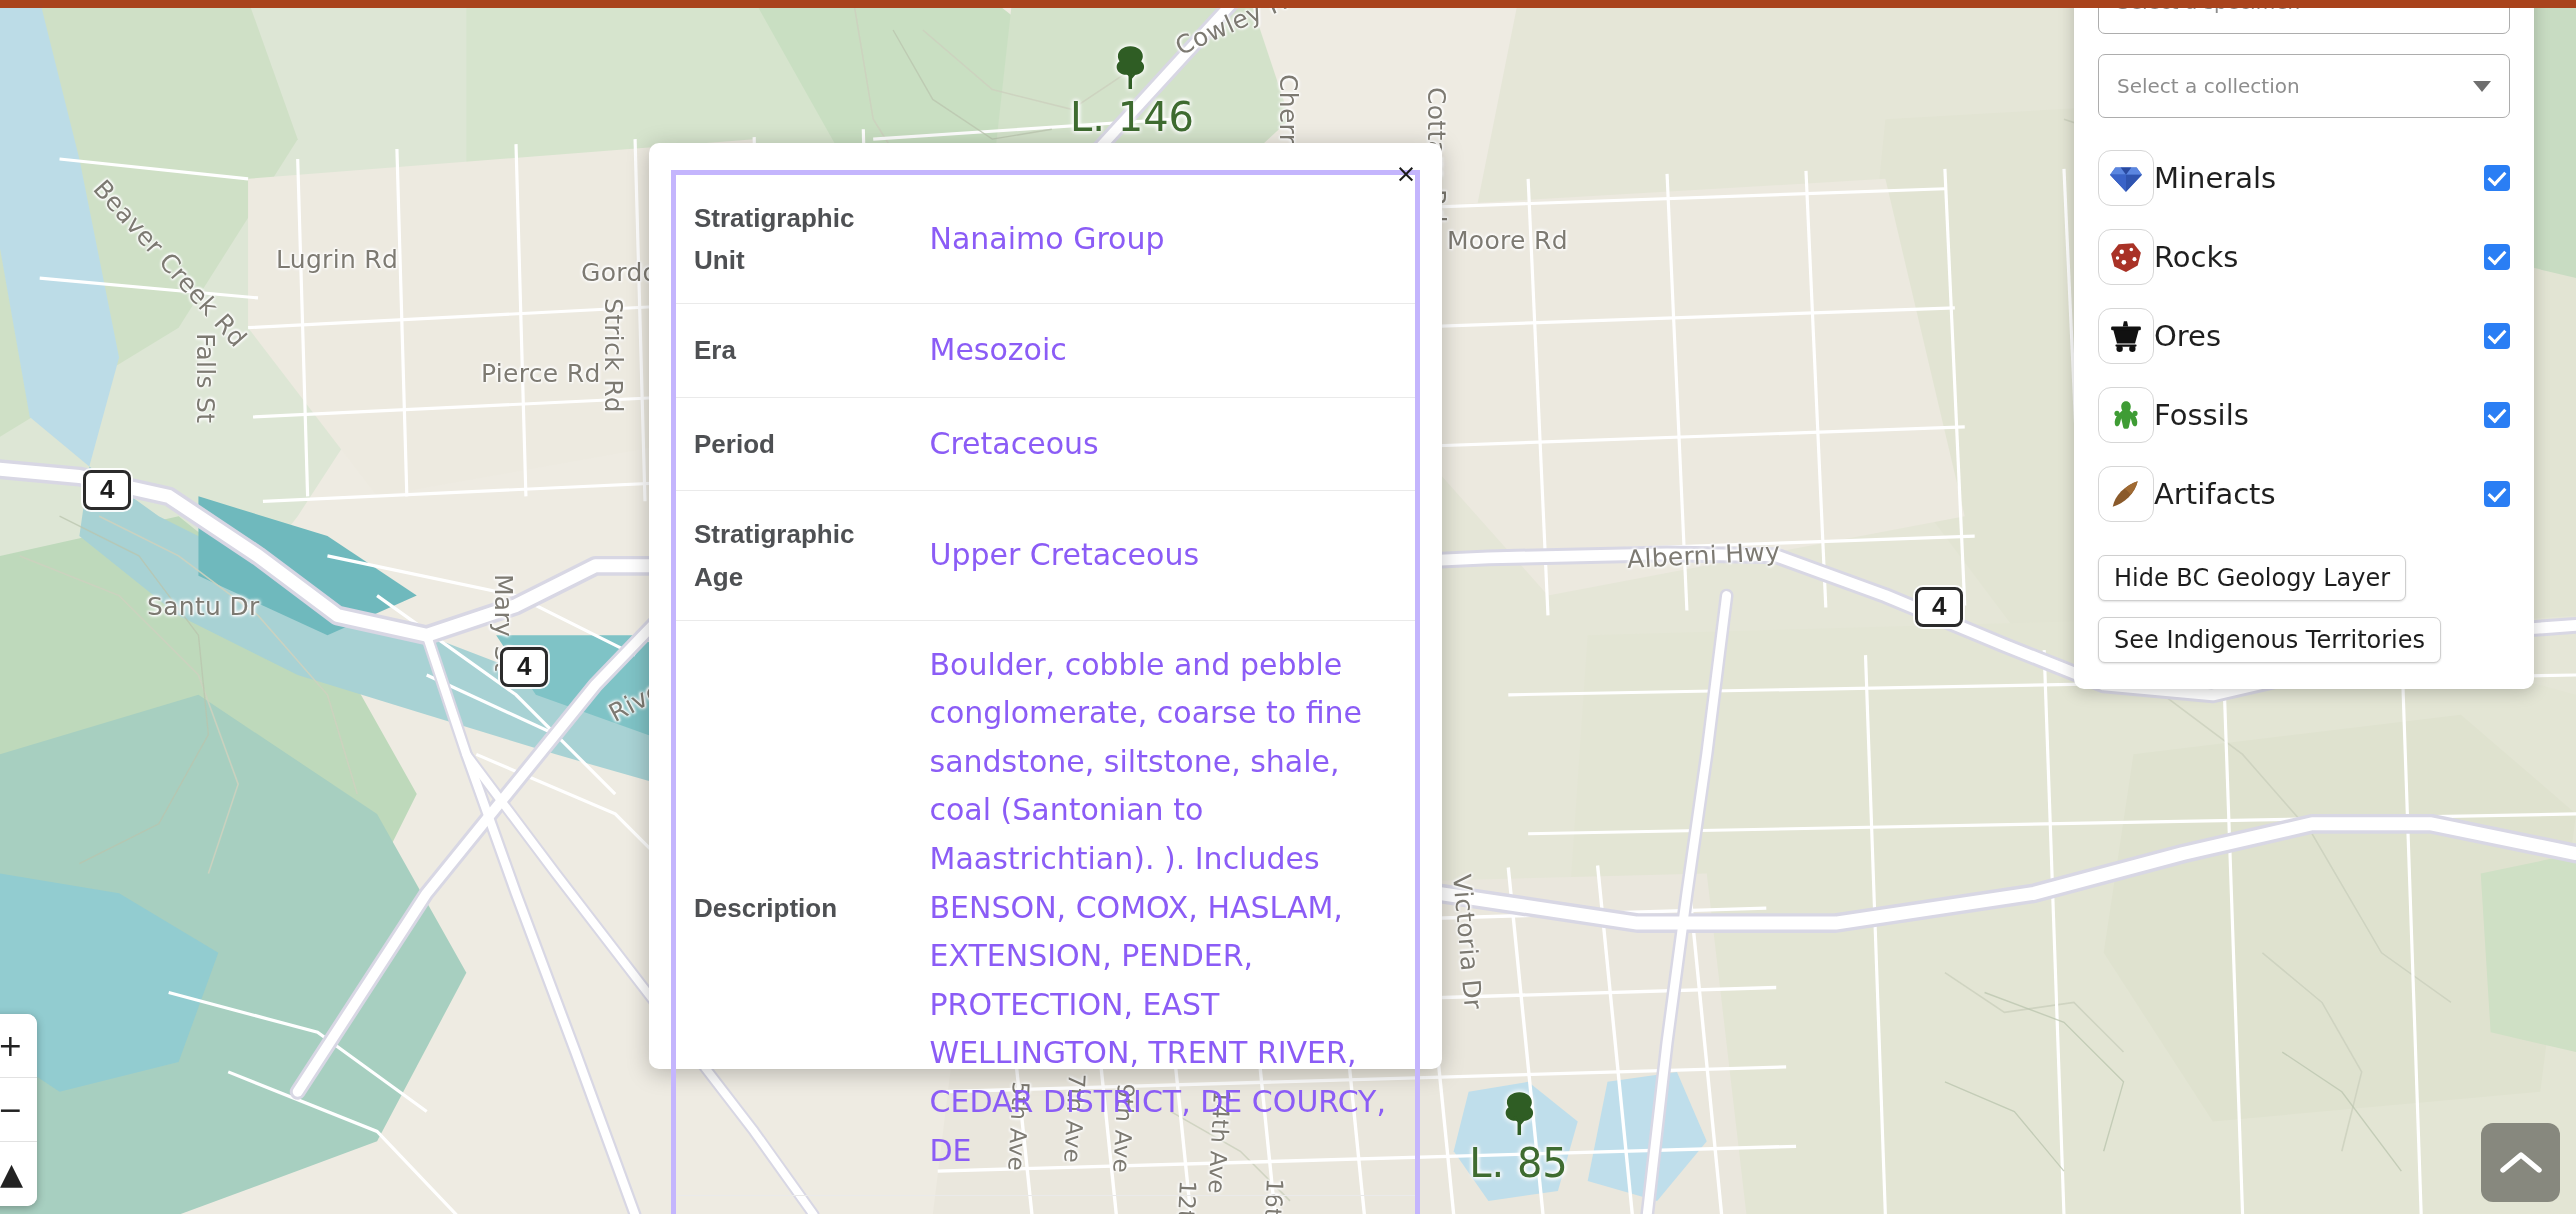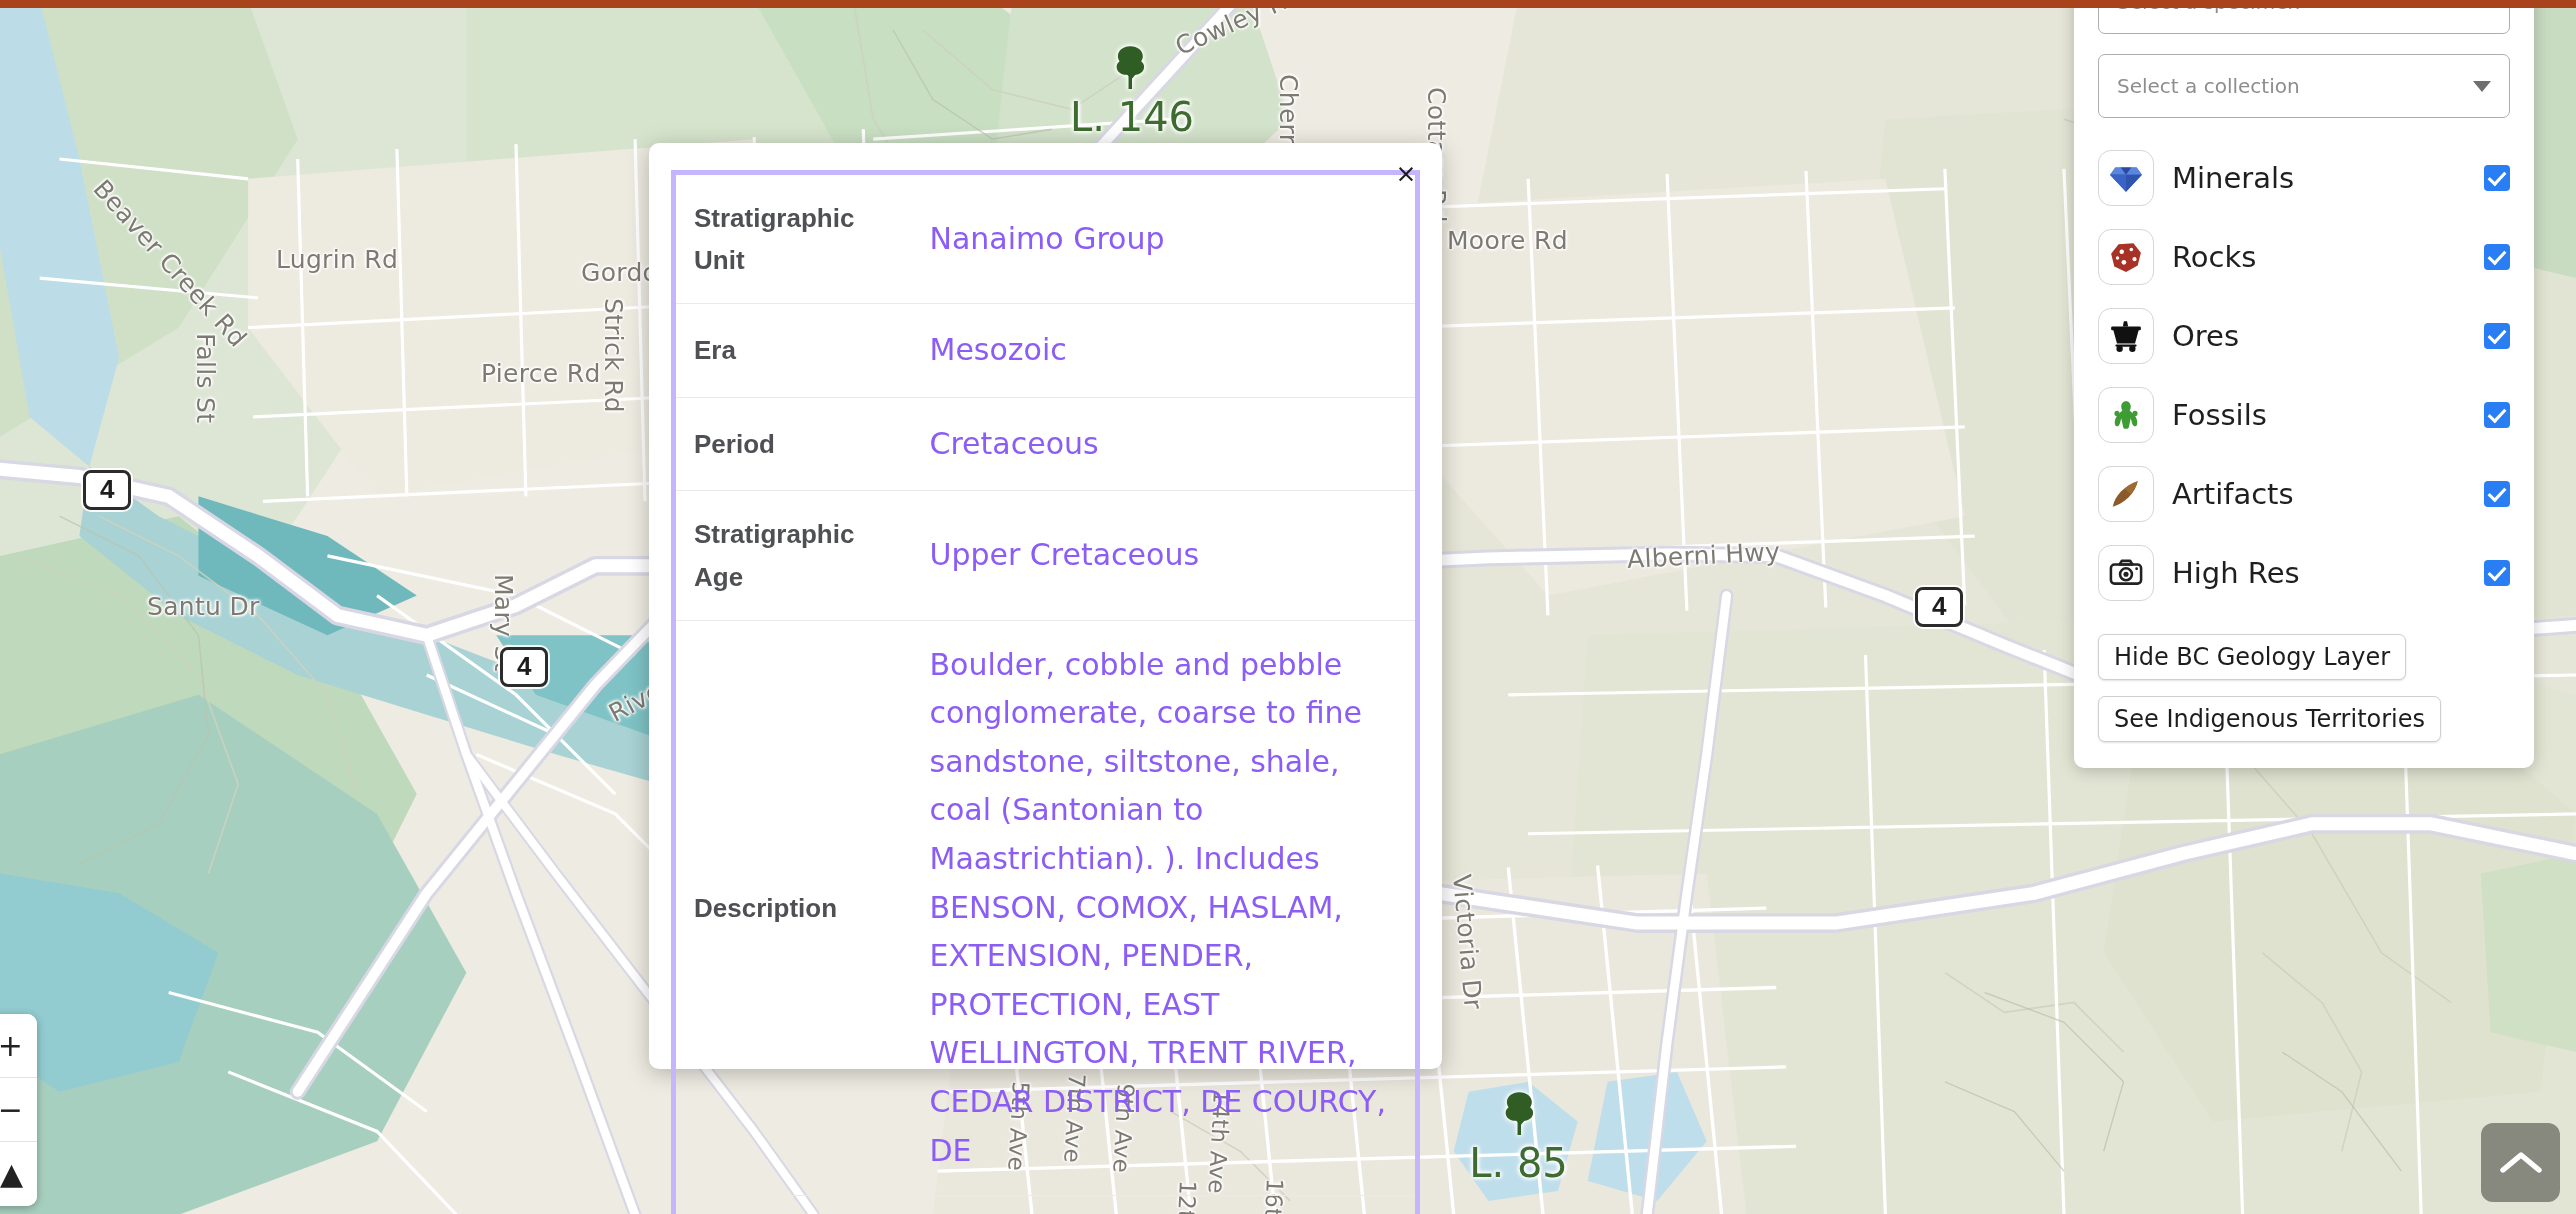--- a/index.html
+++ b/index.html
@@ -144,21 +144,20 @@
     width: 0; height: 0;
     border-left: 9px solid transparent;
     border-right: 9px solid transparent;
     border-top: 11px solid #6f6f6f;
   }
 
   .layer-list { margin-top: 14px; }
   .layer-row {
     display: flex; align-items: center;
     height: 79px;
-    gap: 18px;
   }
   .layer-icon {
     width: 56px; height: 56px;
     border: 1px solid #d6d6d6;
     border-radius: 13px;
     background: #fff;
     display: flex; align-items: center; justify-content: center;
     flex: 0 0 auto;
   }
   .layer-name {
@@ -560,33 +559,20 @@
       <span class="layer-icon">
         <svg width="34" height="34" viewBox="0 0 32 32" xmlns="http://www.w3.org/2000/svg">
           <path d="M27 4 c-5 1.5-11 5-15.5 9.5 C7 18 4.5 23 3.5 28 c5-1.5 10.5-4.5 15-9 C23 14.5 26 9 27 4z" fill="#8a5a2b"></path>
           <path d="M27 4 c-4 1.2-8.6 3.8-12.4 7.2 2.4 1.2 4.4 3 5.6 5.4 C23.4 12.8 26 8 27 4z" fill="#a06a33"></path>
         </svg>
       </span>
       <span class="layer-name">Artifacts</span>
       <span class="layer-check"></span>
     </div>
 
-    <div class="layer-row">
-      <span class="layer-icon">
-        <svg width="34" height="34" viewBox="0 0 32 32" xmlns="http://www.w3.org/2000/svg">
-          <rect x="1.8" y="8" width="28.4" height="18" rx="3.4" fill="none" stroke="#222" stroke-width="2.4"></rect>
-          <path d="M10 8 L12 4.6 L20 4.6 L22 8z" fill="none" stroke="#222" stroke-width="2.4" stroke-linejoin="round"></path>
-          <circle cx="16" cy="17.2" r="5.6" fill="none" stroke="#222" stroke-width="2.4"></circle>
-          <circle cx="16" cy="17.2" r="2.4" fill="#222"></circle>
-          <circle cx="26" cy="12" r="1.3" fill="#222"></circle>
-        </svg>
-      </span>
-      <span class="layer-name">High Res</span>
-      <span class="layer-check"></span>
-    </div>
 
   </div>
 
   <div>
     <button id="btn-hide-geology" class="pill-btn">Hide BC Geology Layer</button>
   </div>
   <div>
     <button class="pill-btn">See Indigenous Territories</button>
   </div>
 

